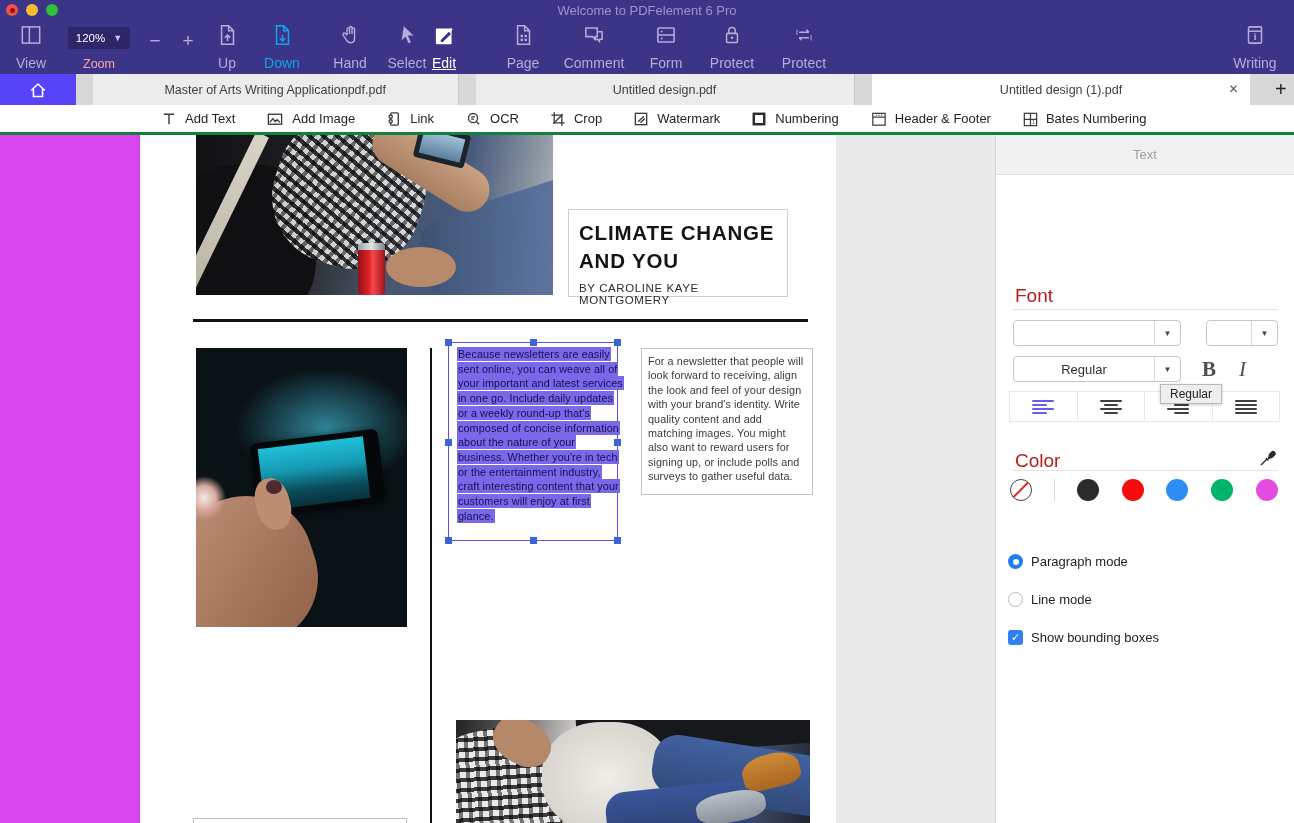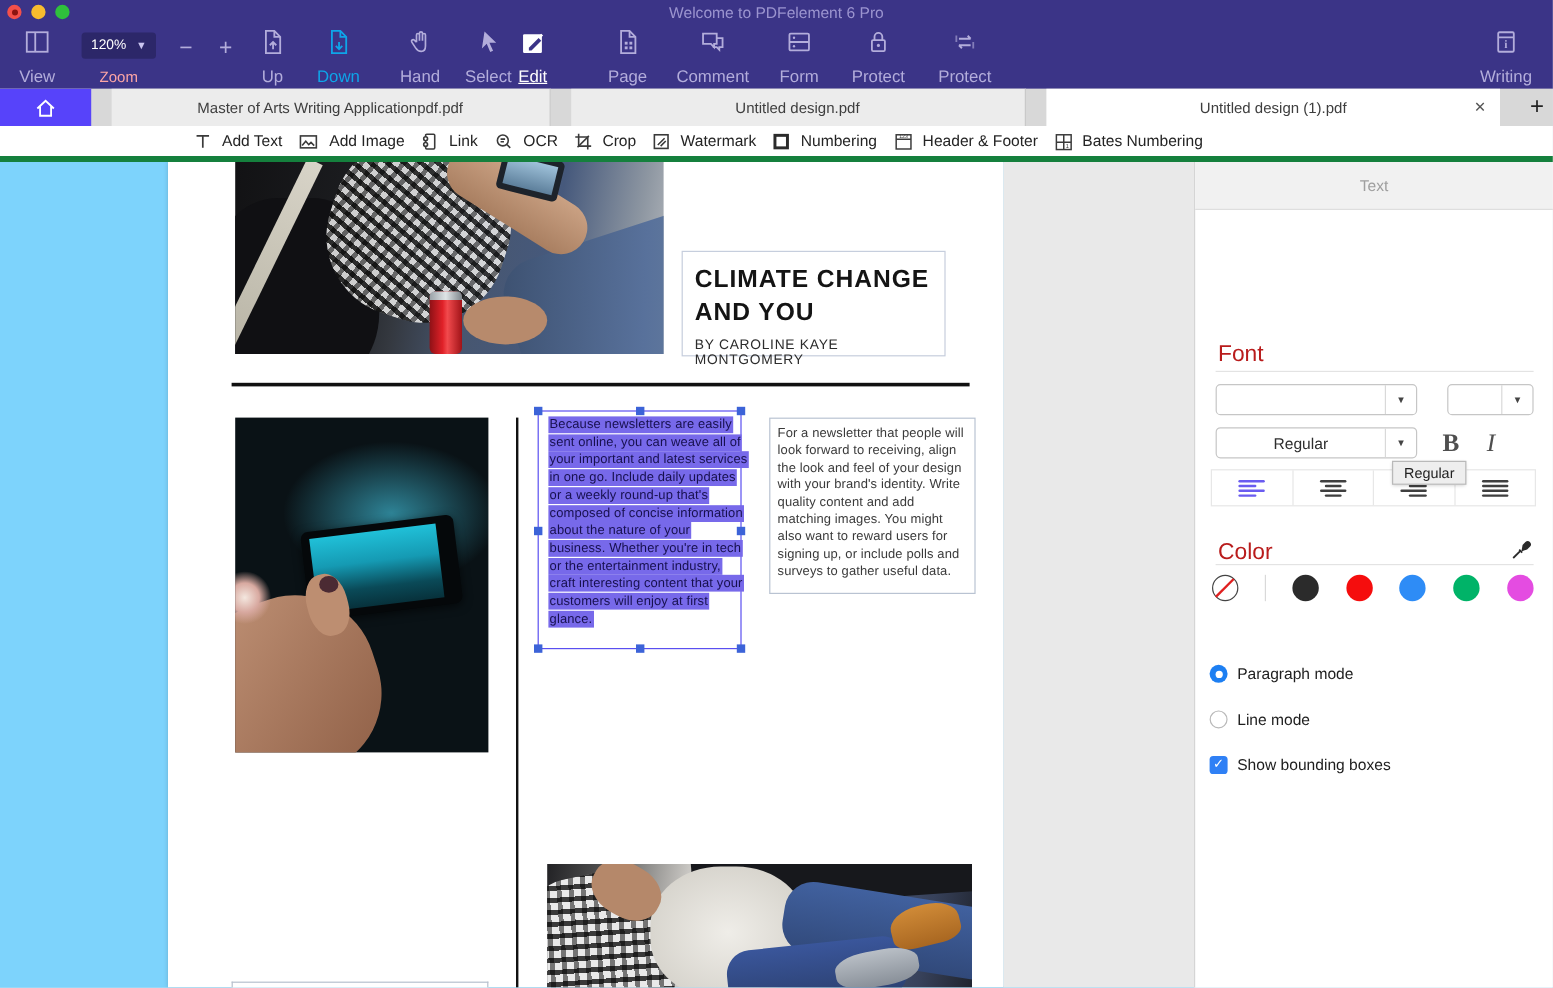--- a/index.html
+++ b/index.html
@@ -29,26 +29,26 @@
   .tabbar { position:absolute; left:0; top:74px; width:1294px; height:31px; background:#d8d8d8; display:flex;gap:17px; }
   .home-tab { width:80px; height:31px; background:#5743fa; display:flex; align-items:center; justify-content:center; cursor:pointer; }
   .tab { height:31px; display:flex; align-items:center; justify-content:center; font-size:12.5px; color:#3e3e3e; background:#ececec; border-right:1px solid #c9c9c9; cursor:pointer; position:relative; }
   .tab.t1 { width:386px; }
   .tab.t2 { width:400px; }
   .tab.t3 { width:400px; background:#ffffff; border-right:none; }
   .tab .close { position:absolute; right:12px; top:8px; font-size:12px; color:#555; cursor:pointer; }
   .newtab { width:28px; height:31px; display:flex; align-items:center; justify-content:center; font-size:20px; color:#222; cursor:pointer; }
 
   
-  .editbar { position:absolute; left:0; top:105px; width:1294px; height:30px; background:#ffffff; border-bottom:5px solid #15803d; display:flex; align-items:center; padding-left:160px; gap:12px; }
+  .editbar { position:absolute; left:0; top:105px; width:1294px; height:30px; background:#ffffff; border-bottom:3px solid #15803d; display:flex; align-items:center; padding-left:160px; gap:30px; }
   .eb-item { display:flex; align-items:center; gap:7px; color:#242424; font-size:13px; cursor:pointer; white-space:nowrap; }
   .eb-item svg { display:block; }
 
   
-  .docarea { position:absolute; left:0; top:135px; width:836px; height:688px; background:#7dd3fc; overflow:hidden; }
+  .docarea { position:absolute; left:0; top:135px; width:836px; height:688px; background:#d946ef; overflow:hidden; }
   .page { position:absolute; left:140px; top:0; width:713px; height:688px; background:#ffffff; box-shadow:0 0 4px rgba(0,0,0,.18); }
 
   .ph { position:absolute; overflow:hidden; }
   .ph > div { position:absolute; }
 
   
   .photo-top { left:56px; top:0; width:357px; height:160px;
     background:linear-gradient(100deg,#121214 0%,#1b1c1f 26%,#34383f 40%,#47566f 55%,#46597c 72%,#8e97a2 90%,#b9bcc0 100%); }
   .photo-top .plaid { left:78px; top:-18px; width:150px; height:150px; border-radius:45%; transform:rotate(18deg);
     background:repeating-linear-gradient(22deg,#e3e3e3 0 5px,#30302f 5px 9px), repeating-linear-gradient(112deg, rgba(255,255,255,.55) 0 5px, rgba(10,10,10,.55) 5px 9px); background-blend-mode:multiply; opacity:.9; }

